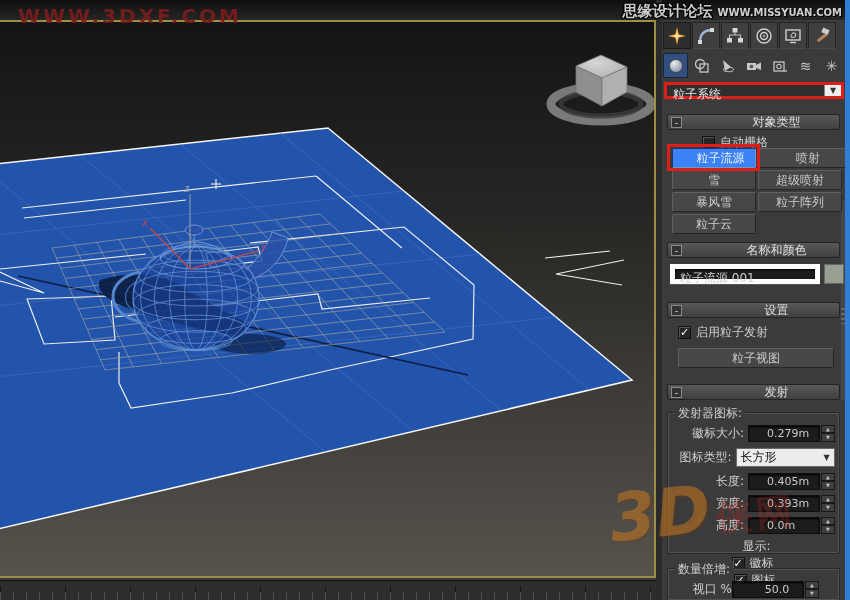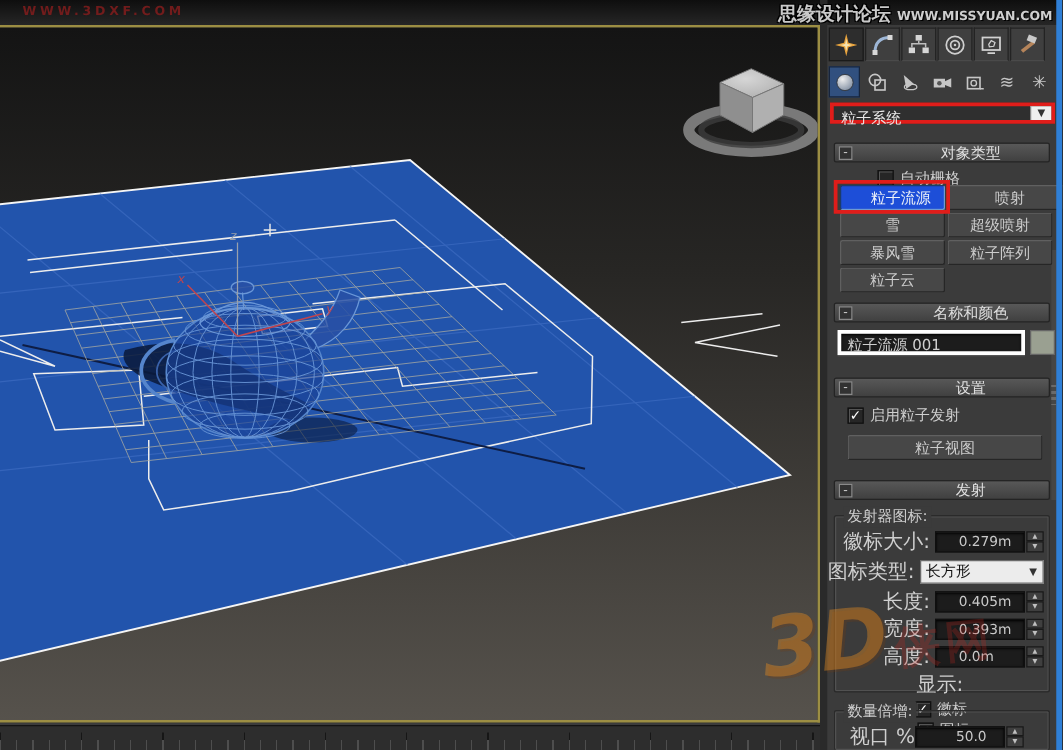--- a/index.html
+++ b/index.html
@@ -3,21 +3,21 @@
 <meta charset="utf-8">
 <style>
   html,body{margin:0;padding:0;background:#222;}
   *{box-sizing:border-box;}
   body{font-family:"DejaVu Sans","Liberation Sans",sans-serif;}
   #stage{position:relative;width:850px;height:600px;overflow:hidden;background:#3b3b3b;}
 
   
   #topstrip{position:absolute;left:0;top:0;width:850px;height:20px;
     background:linear-gradient(#0e0e0e,#262626);}
-  .wm-left{position:absolute;left:18px;top:4px;font-size:10px;font-weight:bold;
+  .wm-left{position:absolute;left:18px;top:4px;font-size:20px;font-weight:bold;
     letter-spacing:3px;color:rgba(122,28,28,.92);z-index:40;}
   .wm-right{position:absolute;right:8px;top:2px;z-index:40;display:flex;align-items:baseline;gap:5px;}
   .wm-right .cn{font-size:15px;font-weight:bold;color:#c9c9c9;
     text-shadow:1px 1px 0 #000,-1px -1px 0 #000,1px -1px 0 #000,-1px 1px 0 #000;}
   .wm-right .url{font-size:10px;font-weight:bold;color:#cfcfcf;
     text-shadow:1px 1px 0 #000;}
   .wm-bottom{position:absolute;left:612px;top:468px;width:240px;height:130px;z-index:50;
     pointer-events:none;transform:rotate(-6deg);}
   .wm-bottom .logo3d{font-size:66px;font-weight:900;font-style:italic;
     color:rgba(226,138,34,.42);text-shadow:2px 2px 0 rgba(120,60,10,.25);}
@@ -66,36 +66,36 @@
     color:#cfcfcf;font-size:10px;line-height:9px;text-align:center;}
   .rollout .rtitle{flex:1;text-align:center;color:#e0e0e0;font-size:12px;margin-right:14px;margin-left:46px;}
 
   .cbrow{position:absolute;display:flex;align-items:center;gap:5px;color:#cfcfcf;font-size:12px;}
   .cb{width:13px;height:13px;background:#262626;border:1px solid #111;
     box-shadow:inset 1px 1px 0 #555;color:#fff;font-size:11px;line-height:12px;text-align:center;font-weight:bold;}
 
   .btn{position:absolute;height:20px;background:#474747;border:1px solid #262626;
     border-top-color:#606060;border-left-color:#606060;border-radius:2px;
     color:#cccccc;font-size:12px;text-align:center;line-height:18px;}
-  .btn.selected{background:#1d4ed8;color:#eef2f8;border-top-color:#1c3c6a;border-left-color:#1c3c6a;
+  .btn.selected{background:#3b82f6;color:#eef2f8;border-top-color:#1c3c6a;border-left-color:#1c3c6a;
     border-bottom-color:#6f9ad0;border-right-color:#6f9ad0;padding-left:13px;}
   .annot{position:absolute;border:3px solid #e01d1a;pointer-events:none;z-index:30;}
 
-  .field{position:absolute;height:20px;background:#1c1c1c;border:3px solid #ffffff;
+  .field{position:absolute;height:20px;background:#1c1c1c;border:5px solid #ffffff;
     box-shadow:inset 0 1px 2px #000, 0 1px 0 #555;color:#cfcfcf;font-size:12px;
     line-height:18px;padding-left:5px;}
   .swatch{position:absolute;width:20px;height:20px;background:#9aa091;border:1px solid #666;}
 
   .group{position:absolute;left:5px;width:173px;border:1px solid #2a2a2a;
     box-shadow:inset 0 0 0 1px #515151;border-radius:2px;}
   .group .legend{position:absolute;left:7px;top:-8px;background:#3b3b3b;padding:0 3px;
     color:#cfcfcf;font-size:12px;}
 
   .prow{position:absolute;left:0;width:173px;height:18px;display:flex;align-items:center;}
-  .plabel{color:#cfcfcf;font-size:16px;text-align:right;}
+  .plabel{color:#cfcfcf;font-size:12px;text-align:right;}
   .spinfield{height:17px;background:#1c1c1c;border:1px solid #0f0f0f;box-shadow:inset 0 1px 2px #000;
     color:#c9c9c9;font-size:11px;line-height:15px;padding-left:18px;}
   .spinner{width:14px;height:17px;display:flex;flex-direction:column;margin-left:1px;}
   .spinner span{flex:1;background:#3f3f3f;border:1px solid #191919;color:#c0c0c0;
     font-size:5px;line-height:6px;text-align:center;}
   .wcombo{height:19px;background:#ececec;border:1px solid #6a6a6a;display:flex;align-items:center;}
   .wcombo .val{flex:1;color:#111;font-size:12px;padding-left:4px;}
   .wcombo .arr{width:15px;text-align:center;color:#333;font-size:8px;}
 
   svg text{font-family:"DejaVu Sans","Liberation Sans",sans-serif;}

